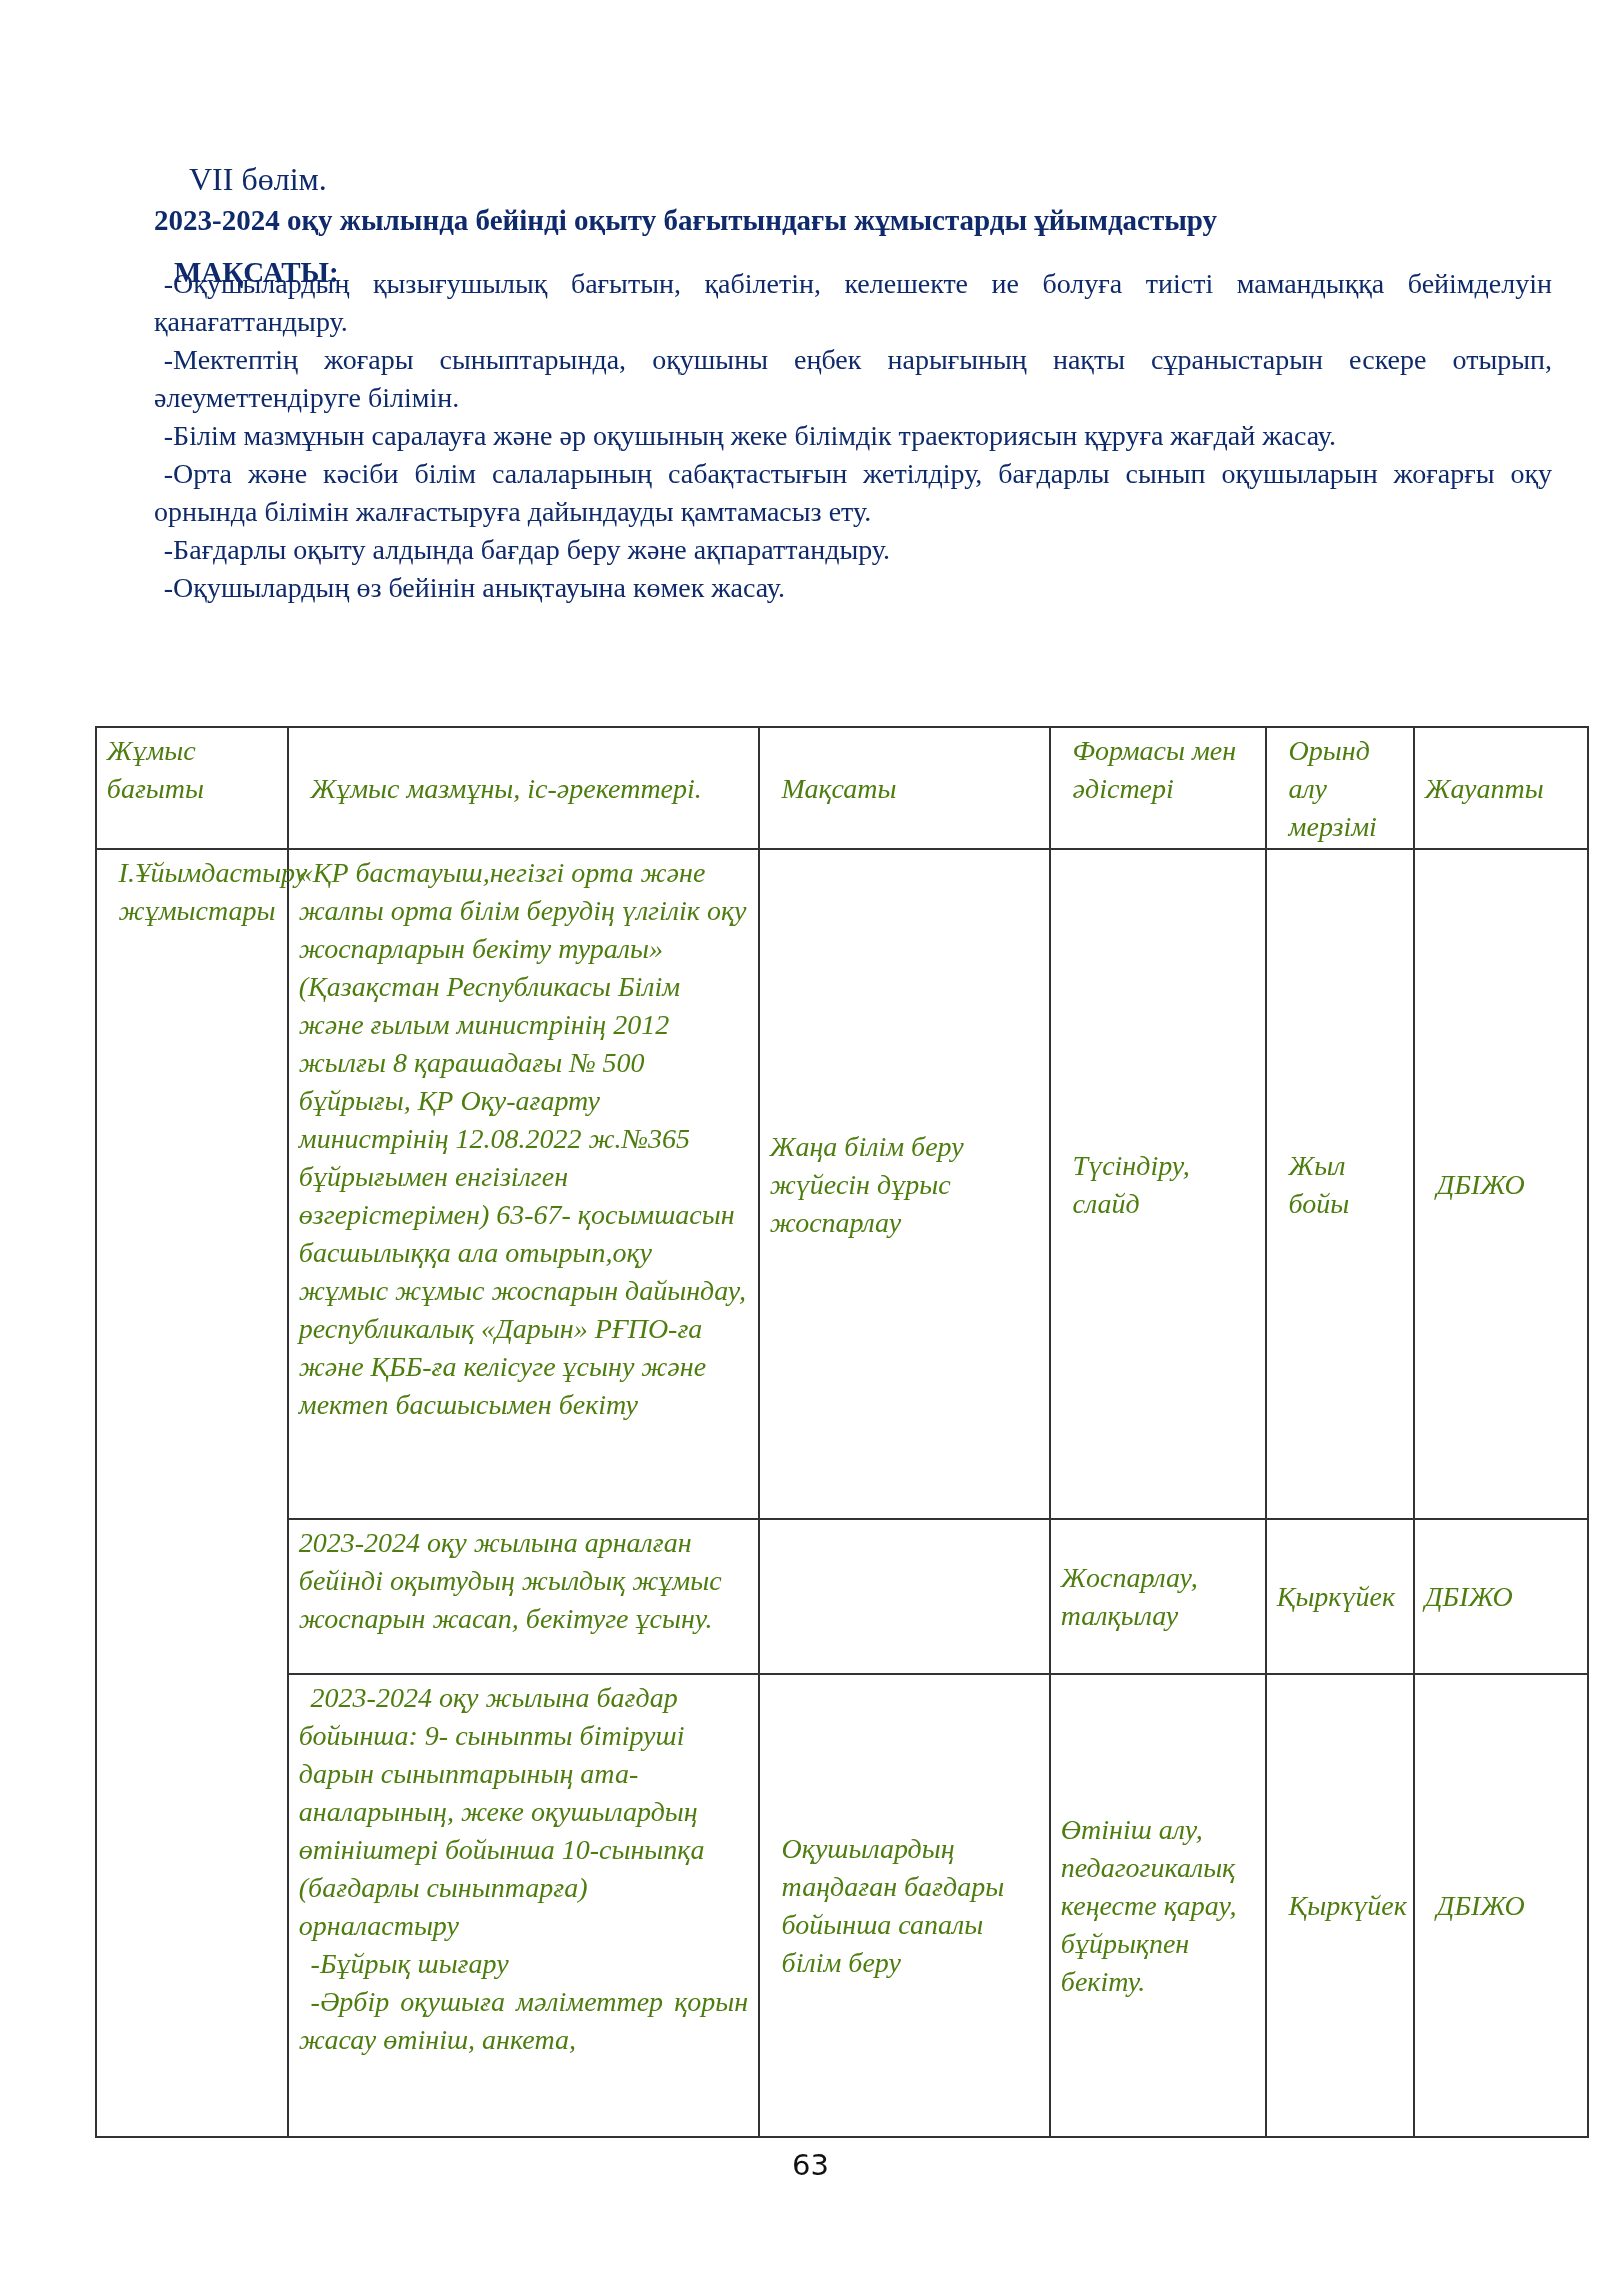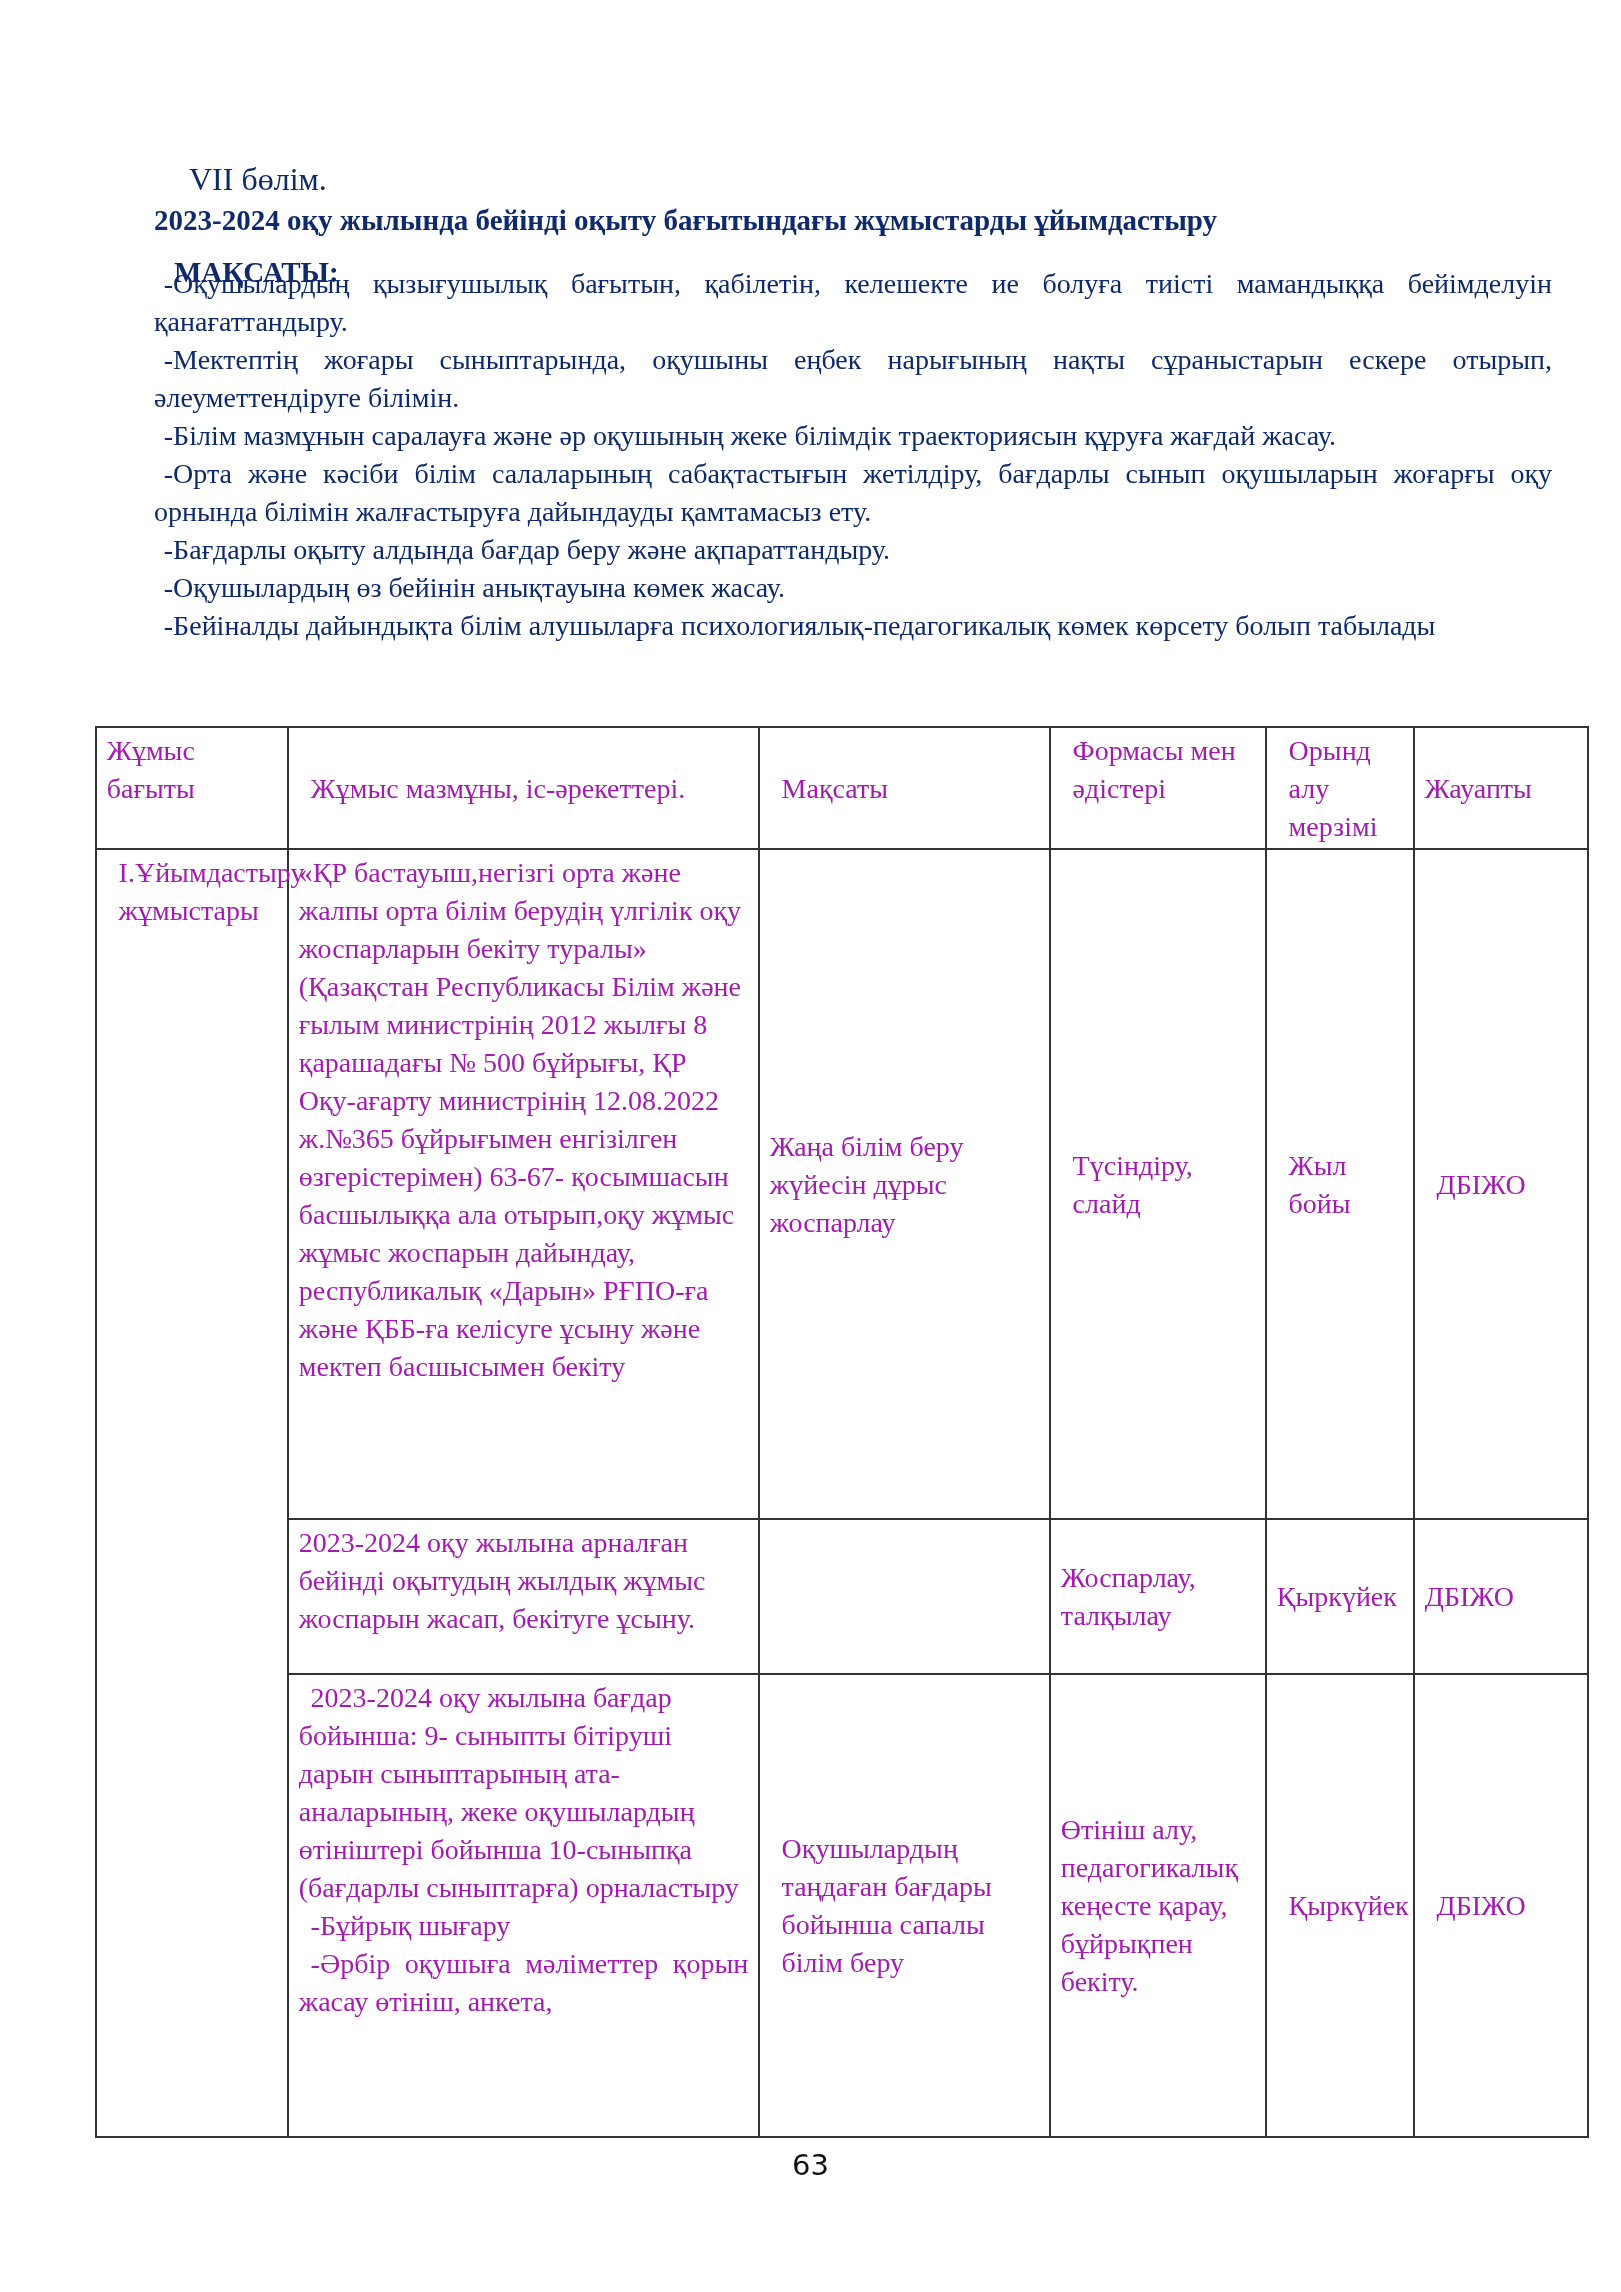--- a/index.html
+++ b/index.html
@@ -20,21 +20,22 @@
     border-collapse: collapse; table-layout: fixed;
     width: 1493px;
     font-size: 28px; line-height: 38px;
   }
   table.plan td, table.plan th {
     border: 2.5px solid #333333;
     padding: 3.9px 9.8px 2px 9.8px;
     vertical-align: top;
     font-weight: normal;
     text-align: left;
-    color: #a21caf;
+    color: #4d7c0f;
+    font-style: italic;
   }
   table.plan th { vertical-align: top; }
   .hdr-mid { vertical-align: middle !important; }
   .mid { vertical-align: middle !important; }
   .indent { padding-left: 21.6px !important; margin-left: 35px; }
   .page-number {
     position: absolute; left: 0; width: 1621px; top: 2148px;
     text-align: center; font-family: "DejaVu Sans", "Liberation Sans", sans-serif;
     font-size: 29px; color: #111111;
   }
@@ -48,21 +49,20 @@
   <div class="main-title">2023-2024 оқу жылында бейінді оқыту  бағытындағы жұмыстарды  ұйымдастыру</div>
   <div class="goals-label">МАҚСАТЫ:</div>
 
   <div class="goals">
     <p class="goal">-Оқушылардың қызығушылық бағытын, қабілетін, келешекте ие болуға тиісті мамандыққа бейімделуін қанағаттандыру.</p>
     <p class="goal">-Мектептің жоғары сыныптарында, оқушыны еңбек нарығының нақты сұраныстарын ескере отырып, әлеуметтендіруге білімін.</p>
     <p class="goal">-Білім мазмұнын саралауға және әр оқушының жеке білімдік траекториясын құруға жағдай жасау.</p>
     <p class="goal">-Орта және  кәсіби  білім салаларының сабақтастығын жетілдіру,  бағдарлы  сынып  оқушыларын жоғарғы оқу орнында білімін жалғастыруға дайындауды  қамтамасыз ету.</p>
     <p class="goal">-Бағдарлы оқыту алдында бағдар беру және ақпараттандыру.</p>
     <p class="goal">-Оқушылардың өз бейінін анықтауына көмек жасау.</p>
-    <p class="goal">-Бейіналды дайындықта білім алушыларға  психологиялық-педагогикалық  көмек  көрсету  болып табылады</p>
   </div>
 
   <table class="plan">
     <colgroup>
       <col style="width:192px">
       <col style="width:471px">
       <col style="width:291px">
       <col style="width:216px">
       <col style="width:148px">
       <col style="width:174px">

